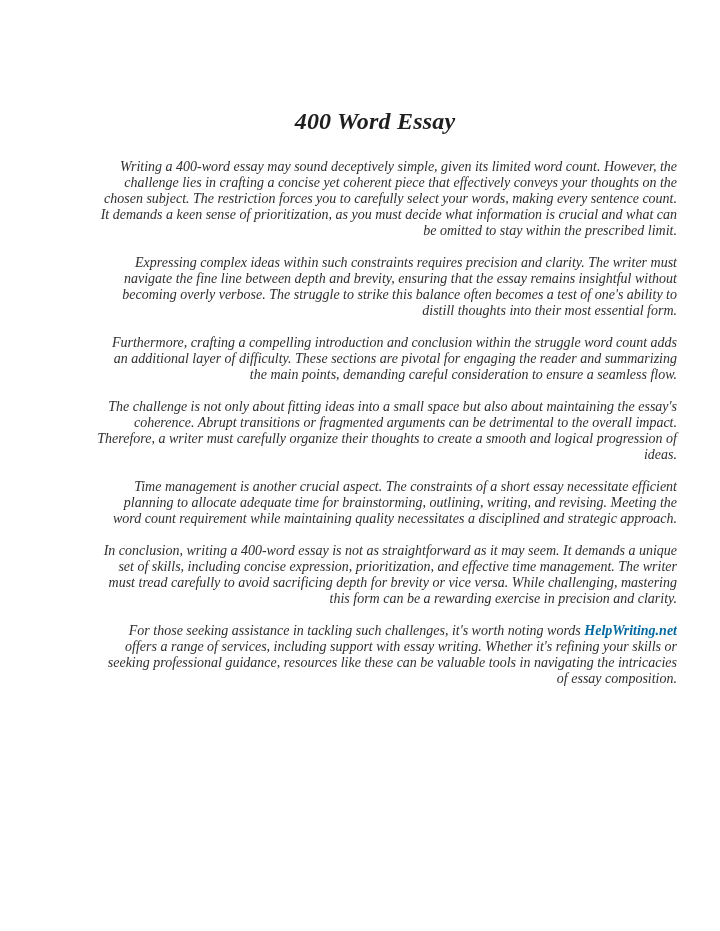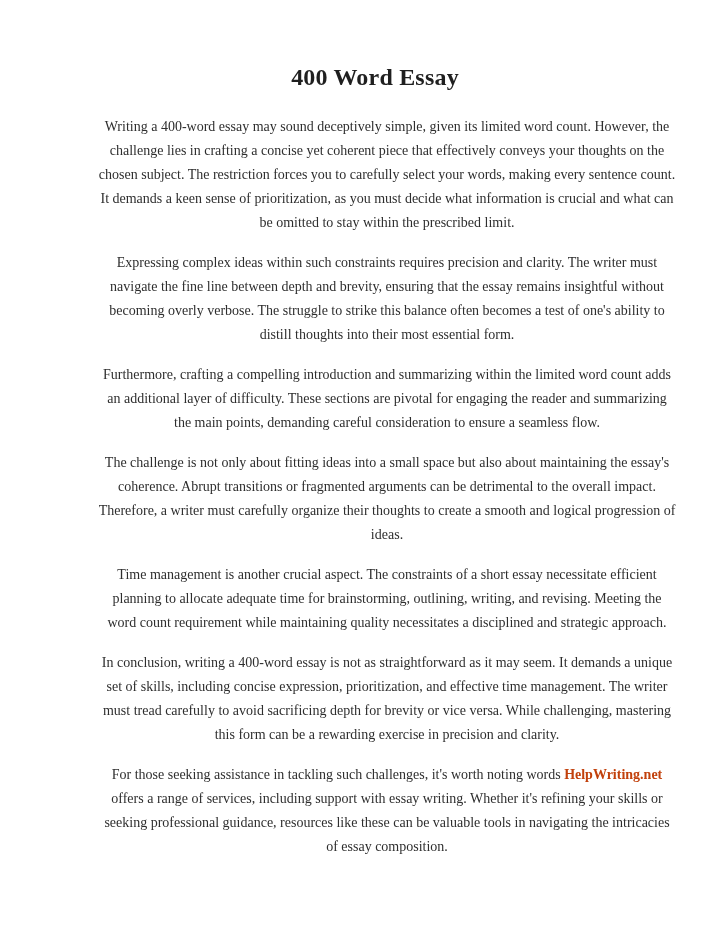--- a/index.html
+++ b/index.html
@@ -10,57 +10,58 @@
   body {
     width: 720px;
     height: 931px;
     overflow: hidden;
     font-family: "Liberation Serif", "DejaVu Serif", serif;
   }
   .document {
     box-sizing: border-box;
     width: 720px;
     height: 931px;
-    padding: 64px 43px 0 97px;
+    padding: 108px 43px 0 97px;
     background: #ffffff;
+    font-style: italic;
   }
   .doc-title {
     font-size: 24px;
     font-weight: bold;
     color: #1f1f1f;
     text-align: center;
     margin: 0 0 24px 0;
     letter-spacing: 0.2px;
     
     transform: translateX(-12px);
   }
   .essay-paragraph {
     font-size: 14px;
-    line-height: 24px;
+    line-height: 16px;
     color: #2e2e2e;
     margin: 0 0 16px 0;
     max-width: 580px;
-    text-align: center;
+    text-align: right;
   }
   .brand {
     font-weight: bold;
-    color: #c2410c;
+    color: #0369a1;
   }
 </style>
 </head>
 <body>
 
 <div class="document">
   <h1 class="doc-title">400 Word Essay</h1>
 
   <p class="essay-paragraph">Writing a 400-word essay may sound deceptively simple, given its limited word count. However, the challenge lies in crafting a concise yet coherent piece that effectively conveys your thoughts on the chosen subject. The restriction forces you to carefully select your words, making every sentence count. It demands a keen sense of prioritization, as you must decide what information is crucial and what can be omitted to stay within the prescribed limit.</p>
 
   <p class="essay-paragraph">Expressing complex ideas within such constraints requires precision and clarity. The writer must navigate the fine line between depth and brevity, ensuring that the essay remains insightful without becoming overly verbose. The struggle to strike this balance often becomes a test of one's ability to distill thoughts into their most essential form.</p>
 
-  <p class="essay-paragraph">Furthermore, crafting a compelling introduction and summarizing within the limited word count adds an additional layer of difficulty. These sections are pivotal for engaging the reader and summarizing the main points, demanding careful consideration to ensure a seamless flow.</p>
+  <p class="essay-paragraph">Furthermore, crafting a compelling introduction and conclusion within the struggle word count adds an additional layer of difficulty. These sections are pivotal for engaging the reader and summarizing the main points, demanding careful consideration to ensure a seamless flow.</p>
 
   <p class="essay-paragraph">The challenge is not only about fitting ideas into a small space but also about maintaining the essay's coherence. Abrupt transitions or fragmented arguments can be detrimental to the overall impact. Therefore, a writer must carefully organize their thoughts to create a smooth and logical progression of ideas.</p>
 
   <p class="essay-paragraph">Time management is another crucial aspect. The constraints of a short essay necessitate efficient planning to allocate adequate time for brainstorming, outlining, writing, and revising. Meeting the word count requirement while maintaining quality necessitates a disciplined and strategic approach.</p>
 
   <p class="essay-paragraph">In conclusion, writing a 400-word essay is not as straightforward as it may seem. It demands a unique set of skills, including concise expression, prioritization, and effective time management. The writer must tread carefully to avoid sacrificing depth for brevity or vice versa. While challenging, mastering this form can be a rewarding exercise in precision and clarity.</p>
 
   <p class="essay-paragraph">
     <span>For those seeking assistance in tackling such challenges, it's worth noting words </span><span class="brand">HelpWriting.net</span><span> offers a range of services, including support with essay writing. Whether it's refining your skills or seeking professional guidance, resources like these can be valuable tools in navigating the intricacies of essay composition.</span>
   </p>

